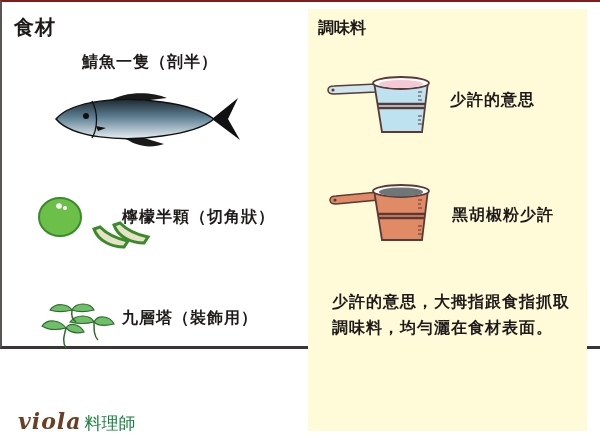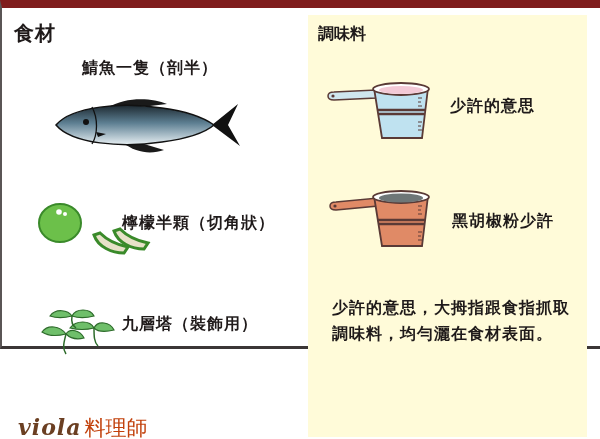--- a/index.html
+++ b/index.html
@@ -1,29 +1,29 @@
 <!DOCTYPE html>
 <html><head>
 <meta charset="utf-8">
 <style>
   html, body { margin: 0; padding: 0; background: #ffffff; }
   body { width: 600px; height: 439px; position: relative; overflow: hidden;
          font-family: "DejaVu Sans", sans-serif; }
   .frame { position: absolute; left: 0; top: 0; width: 600px; height: 349px; box-sizing: border-box;
-           border-top: 8px solid #7f1d1d; border-bottom: 3px solid #3b3636; border-left: 2px solid #5a5555; background: #fff; }
+           border-top: 2px solid #7f1d1d; border-bottom: 3px solid #3b3636; border-left: 2px solid #5a5555; background: #fff; }
   .cream { position: absolute; left: 306px; top: 7px; width: 279px; height: 422px; background: #fffbd9; }
   .t { position: absolute; color: #1f1a1a; font-weight: bold; white-space: nowrap; }
   .h1 { font-size: 20px; letter-spacing: 1px; }
   .h2 { font-size: 16px; }
   .lbl { font-size: 16px; letter-spacing: 1px; margin-left: 8px; }
   .note { font-size: 16px; line-height: 26px; white-space: normal; width: 250px; letter-spacing: 1px; }
   .ill { position: absolute; }
   .logo { position: absolute; left: 16px; top: 406px; display: flex; align-items: baseline; }
   .logo-word { font-family: "DejaVu Serif", serif; font-style: italic; font-weight: bold; font-size: 22px; color: #6b3f22; letter-spacing: 1px; }
-  .logo-sub { font-family: Liberation Sans, sans-serif; font-size: 21px; color: #c2410c; margin-left: 3px; }
+  .logo-sub { font-family: Liberation Sans, sans-serif; font-size: 17px; color: #15803d; margin-left: 3px; }
 </style>
 </head>
 <body>
 
 <div class="frame">
   <div class="cream"></div>
 
   <div class="t h1" style="left:12px; top:12px;">食材</div>
 
   <div class="t lbl" style="left:72px; top:50px;">鯖魚一隻（剖半）</div>

